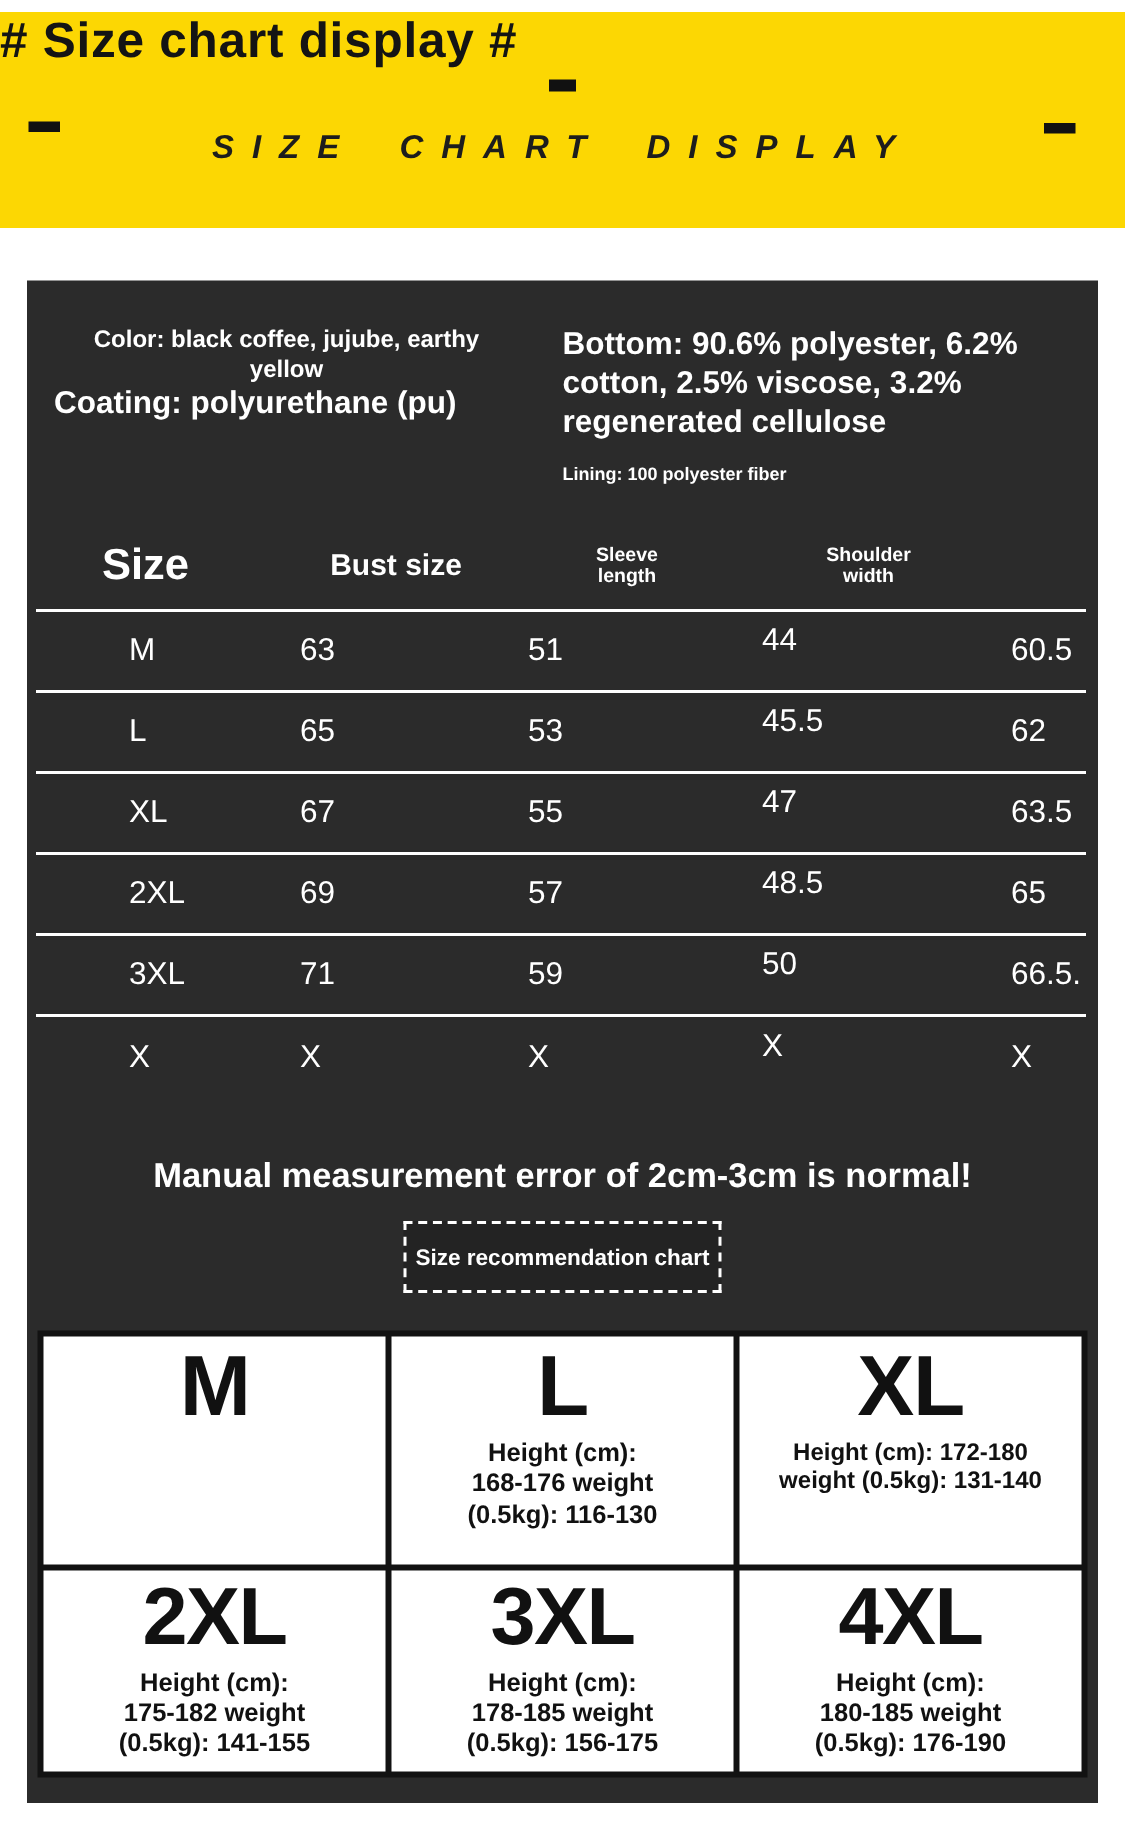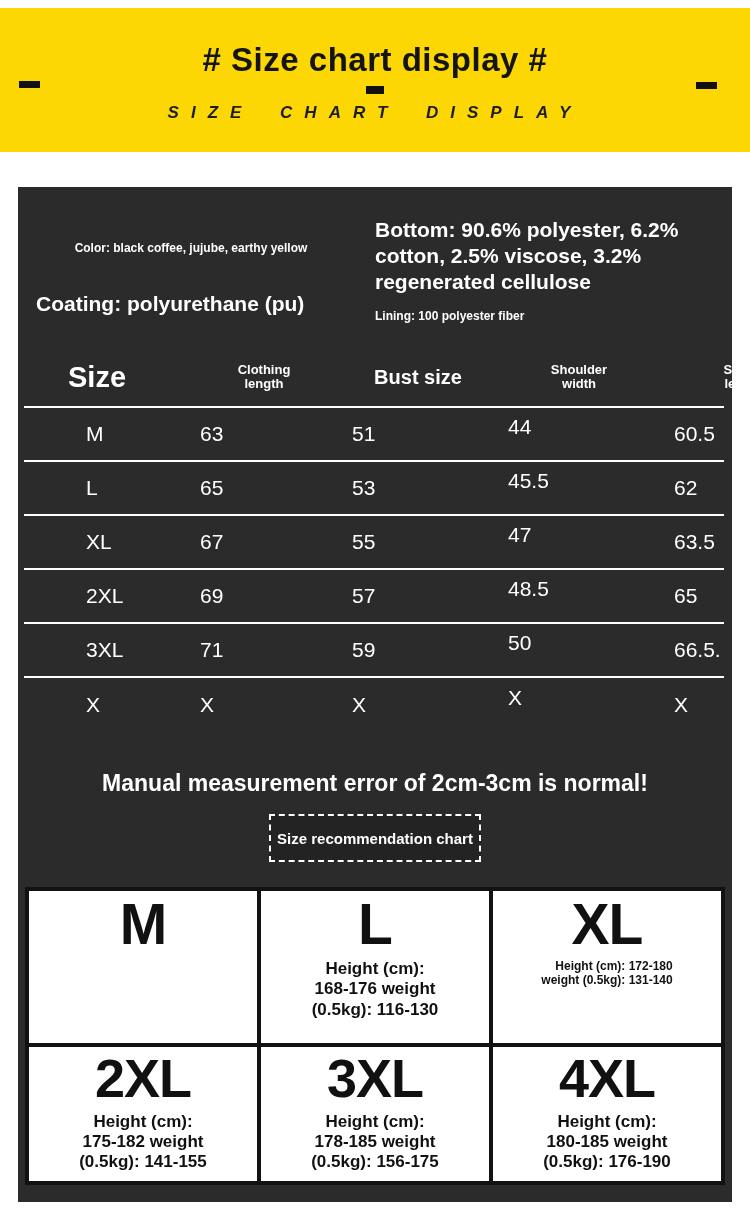--- a/index.html
+++ b/index.html
@@ -15,48 +15,47 @@
   .banner {
     position:absolute; top:8px; left:0; width:750px; height:144px;
     background:#FCD703; color:#141414;
   }
   .banner .dash {
     position:absolute; width:21px; height:7px; background:#111111;
   }
   .dash-left  { left:19px;  top:73px; }
   .dash-right { left:696px; top:74px; }
   .banner-title {
-    padding-top:33px; text-align:center;
+    text-align:left;
     font-size:33px; font-weight:bold; letter-spacing:0.5px;
   }
   .dash-center {
     width:18px; height:8px; background:#111111; margin:7px auto 0;
   }
   .banner-subtitle {
-    margin-top:9px; text-align:center;
+    margin-top:24px; text-align:center;
     font-style:italic; font-weight:bold;
-    font-size:17px; letter-spacing:12px; word-spacing:10px;
+    font-size:22px; letter-spacing:12px; word-spacing:10px;
     color:#1d1d1d;
   }
 
   
   .card {
     position:absolute; top:187px; left:18px; width:714px; height:1015px;
     background:#2B2B2B; color:#ffffff;
   }
 
   .info-row { display:flex; padding:30px 12px 0 14px; }
   .info-left { width:318px; }
   .color-text {
-    text-align:center; font-weight:bold; font-size:12px; line-height:1.25;
+    text-align:center; font-weight:bold; font-size:16px; line-height:1.25;
     padding:0 10px;
-    margin-top:24px;
   }
   .coating-text {
-    font-weight:bold; font-size:21px; margin-top:36px; padding-left:4px;
+    font-weight:bold; font-size:21px; padding-left:4px;
   }
   .info-right { width:370px; padding-left:25px; }
   .bottom-text { font-weight:bold; font-size:21px; line-height:1.23; }
   .lining-text {
     font-weight:bold; font-size:12px; line-height:1.15; margin-top:16px;
     width:180px;
   }
 
   
   .size-table { margin-top:24px; }
@@ -111,21 +110,21 @@
   }
   .cell-size {
     font-weight:bold; font-size:57px; line-height:1.1; letter-spacing:-1px;
   }
   .rec-grid .row2 .cell-size, .cell.row2 .cell-size { font-size:54px; }
   .cell-lines {
     font-weight:bold; font-size:17px; line-height:1.2;
     text-align:center; margin-top:3px;
   }
   .cell-lines.center { text-align:center; }
-  .cell-lines.small { font-size:12px;text-align:right; }
+  .cell-lines.small { font-size:16px; }
 </style>
 </head>
 <body>
 
 <div class="page">
 
   <div class="banner">
     <div class="dash dash-left"></div>
     <div class="dash dash-right"></div>
     <div class="banner-title"># Size chart display #</div>
@@ -142,24 +141,23 @@
       </div>
       <div class="info-right">
         <div class="bottom-text">Bottom: 90.6% polyester, 6.2% cotton, 2.5% viscose, 3.2% regenerated cellulose</div>
         <div class="lining-text">Lining: 100 polyester fiber</div>
       </div>
     </div>
 
     <div class="size-table">
       <div class="t-row header">
         <div class="h-size">Size</div>
-        <div class="h-small"><span class="wrap">Clothing length</span></div>
         <div class="h-bust">Bust size</div>
+        <div class="h-small"><span class="wrap">Sleeve length</span></div>
         <div class="h-small"><span class="wrap">Shoulder width</span></div>
-        <div class="h-small"><span class="wrap">Sleeve length</span></div>
       </div>
 
       <div class="t-row">
         <div class="c size-col">M</div>
         <div class="c">63</div>
         <div class="c">51</div>
         <div class="c shoulder">44</div>
         <div class="c">60.5</div>
       </div>
 

